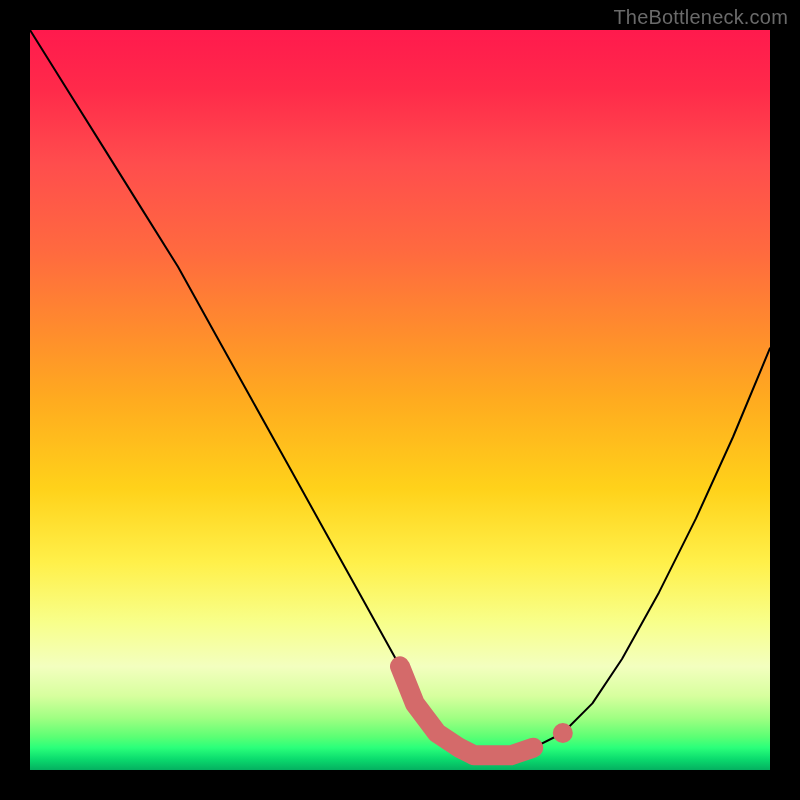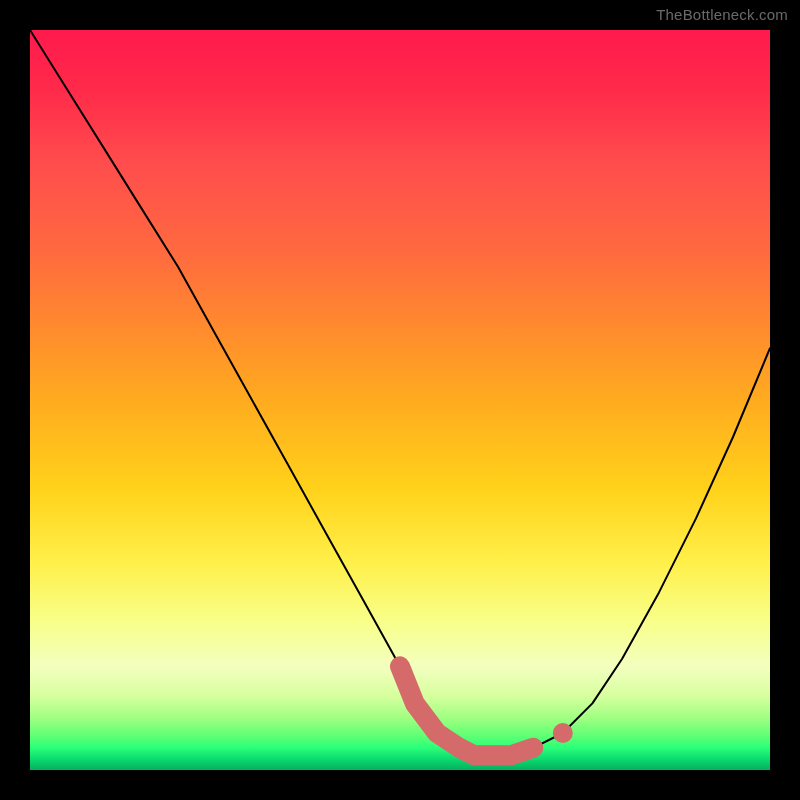--- a/index.html
+++ b/index.html
@@ -44,21 +44,21 @@
       #2aff7a 97%,
       #0bdc6e 98.5%,
       #04b060 100%
     );
   }
   .watermark {
     position: absolute;
     top: 6px;
     right: 12px;
     color: #6a6a6a;
-    font-size: 15px;
+    font-size: 20px;
     font-weight: 500;
     letter-spacing: 0.2px;
     user-select: none;
   }
   svg.curve {
     position: absolute;
     left: 0;
     top: 0;
     width: 740px;
     height: 740px;

